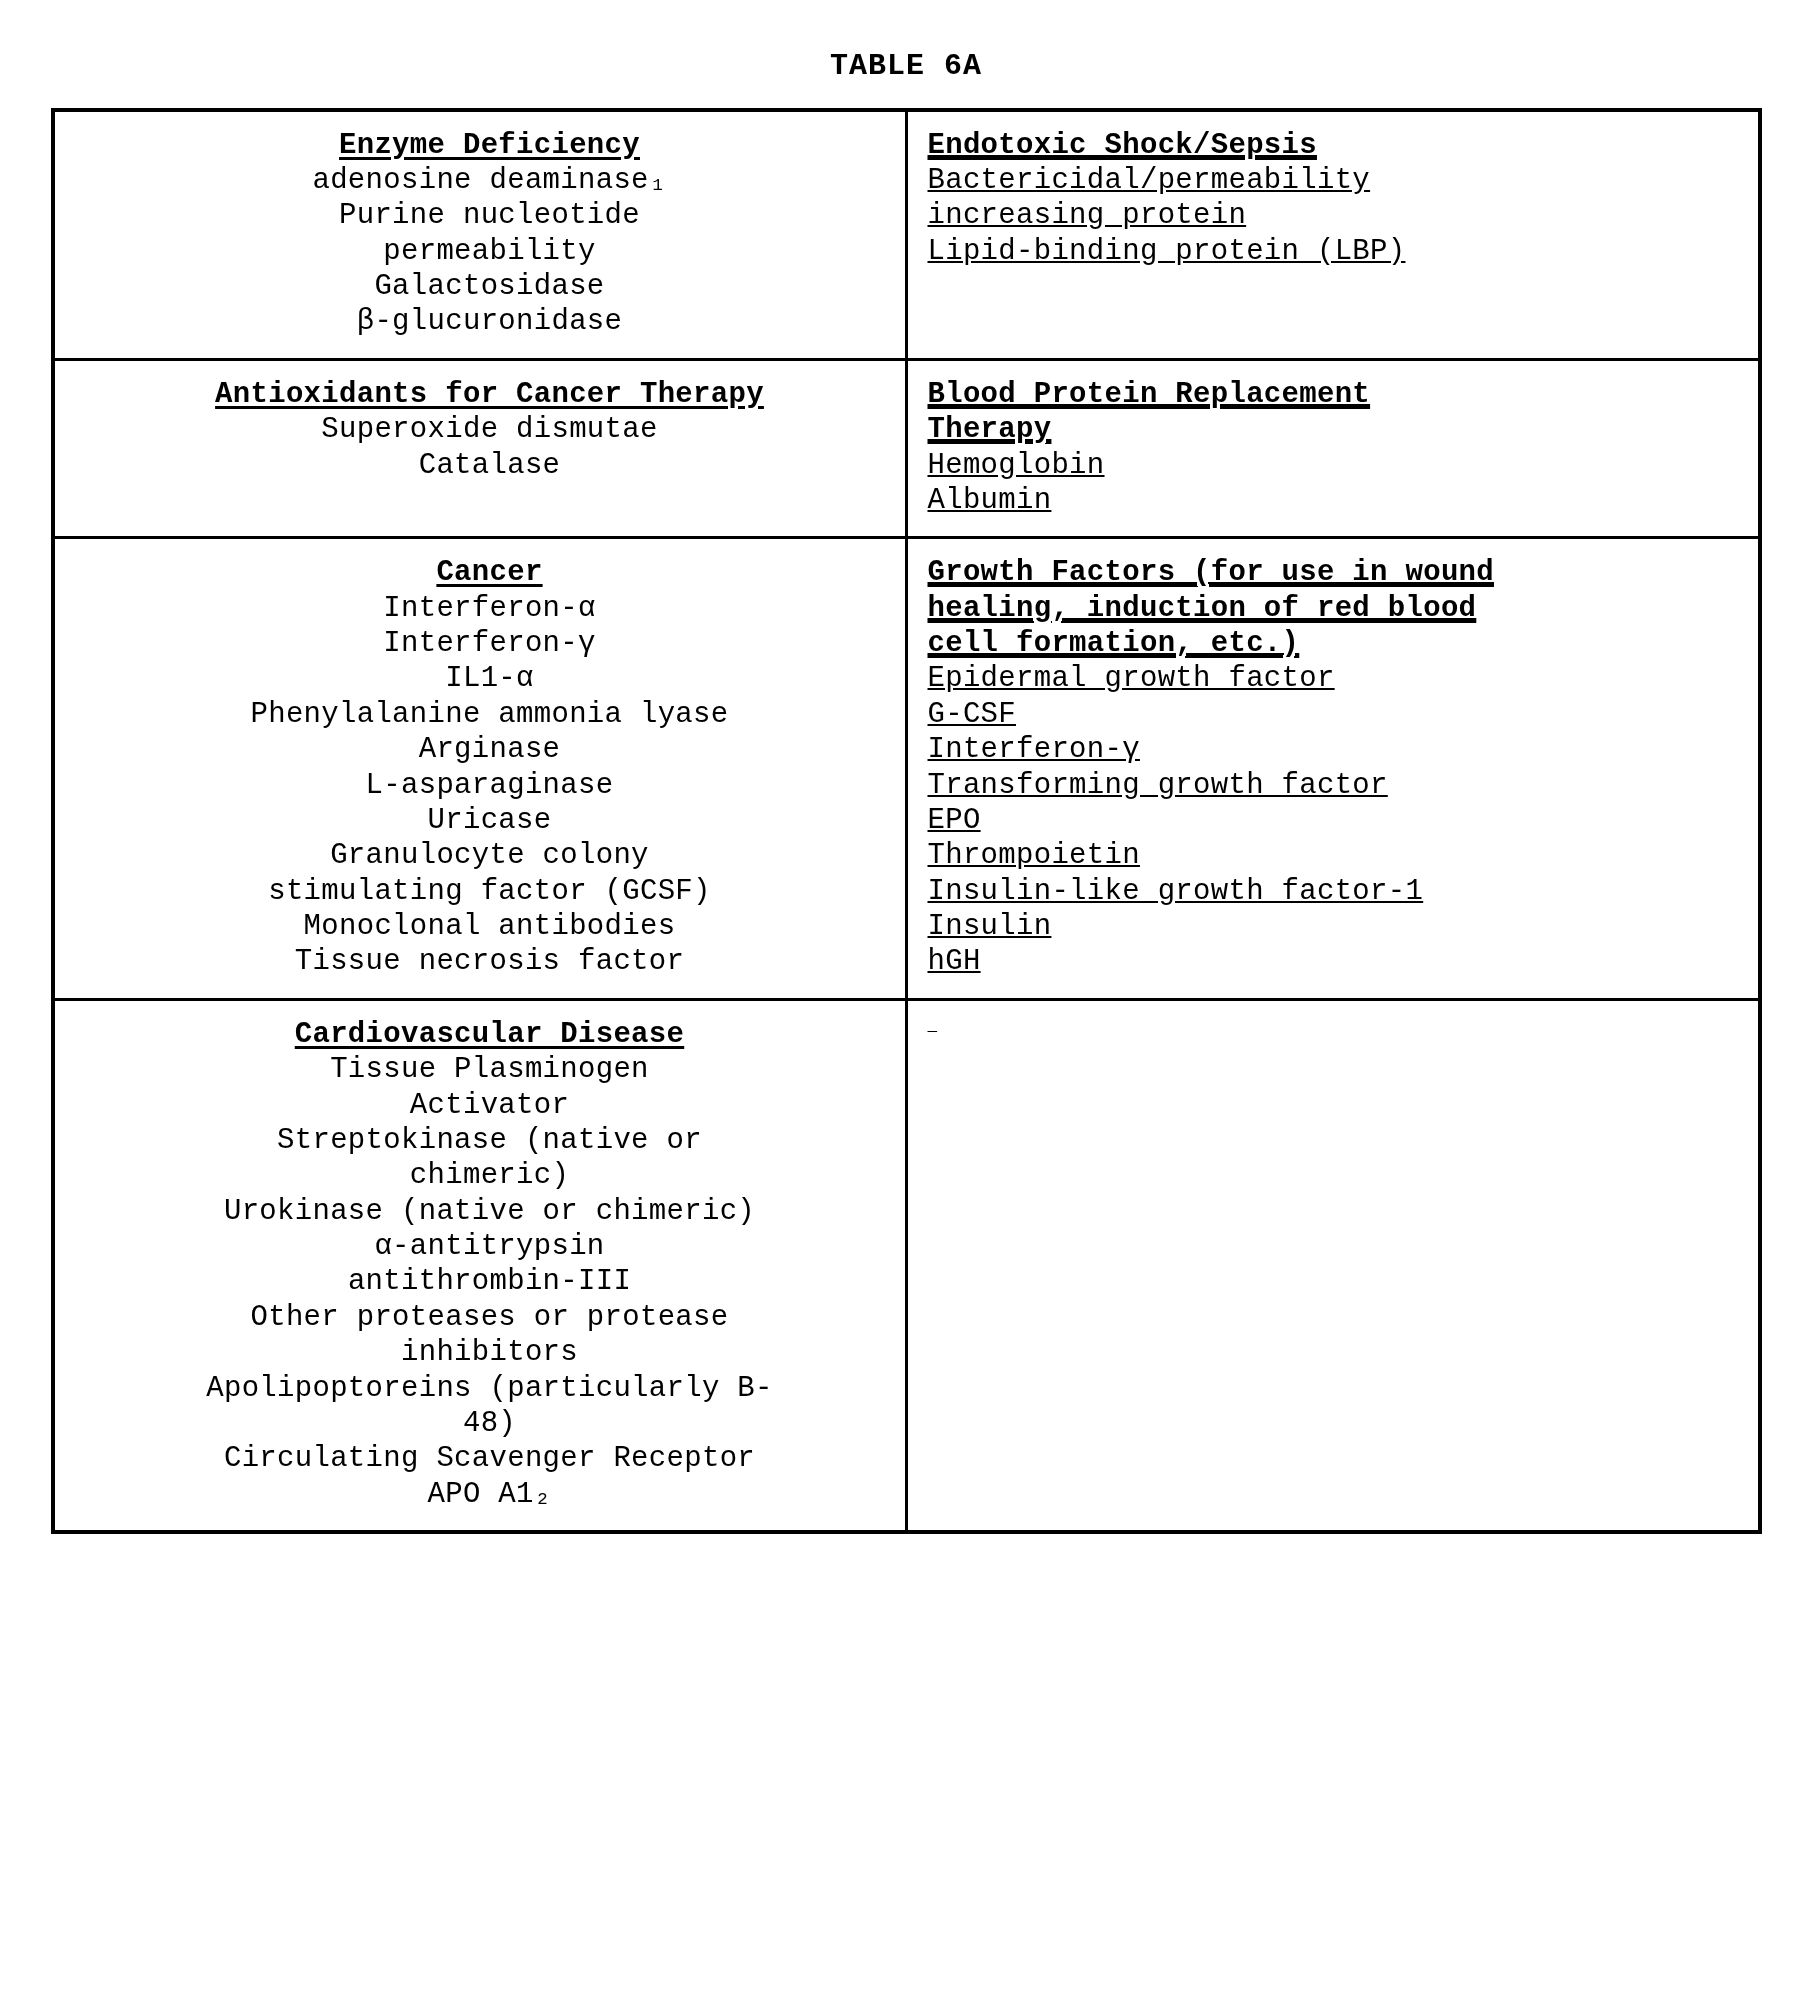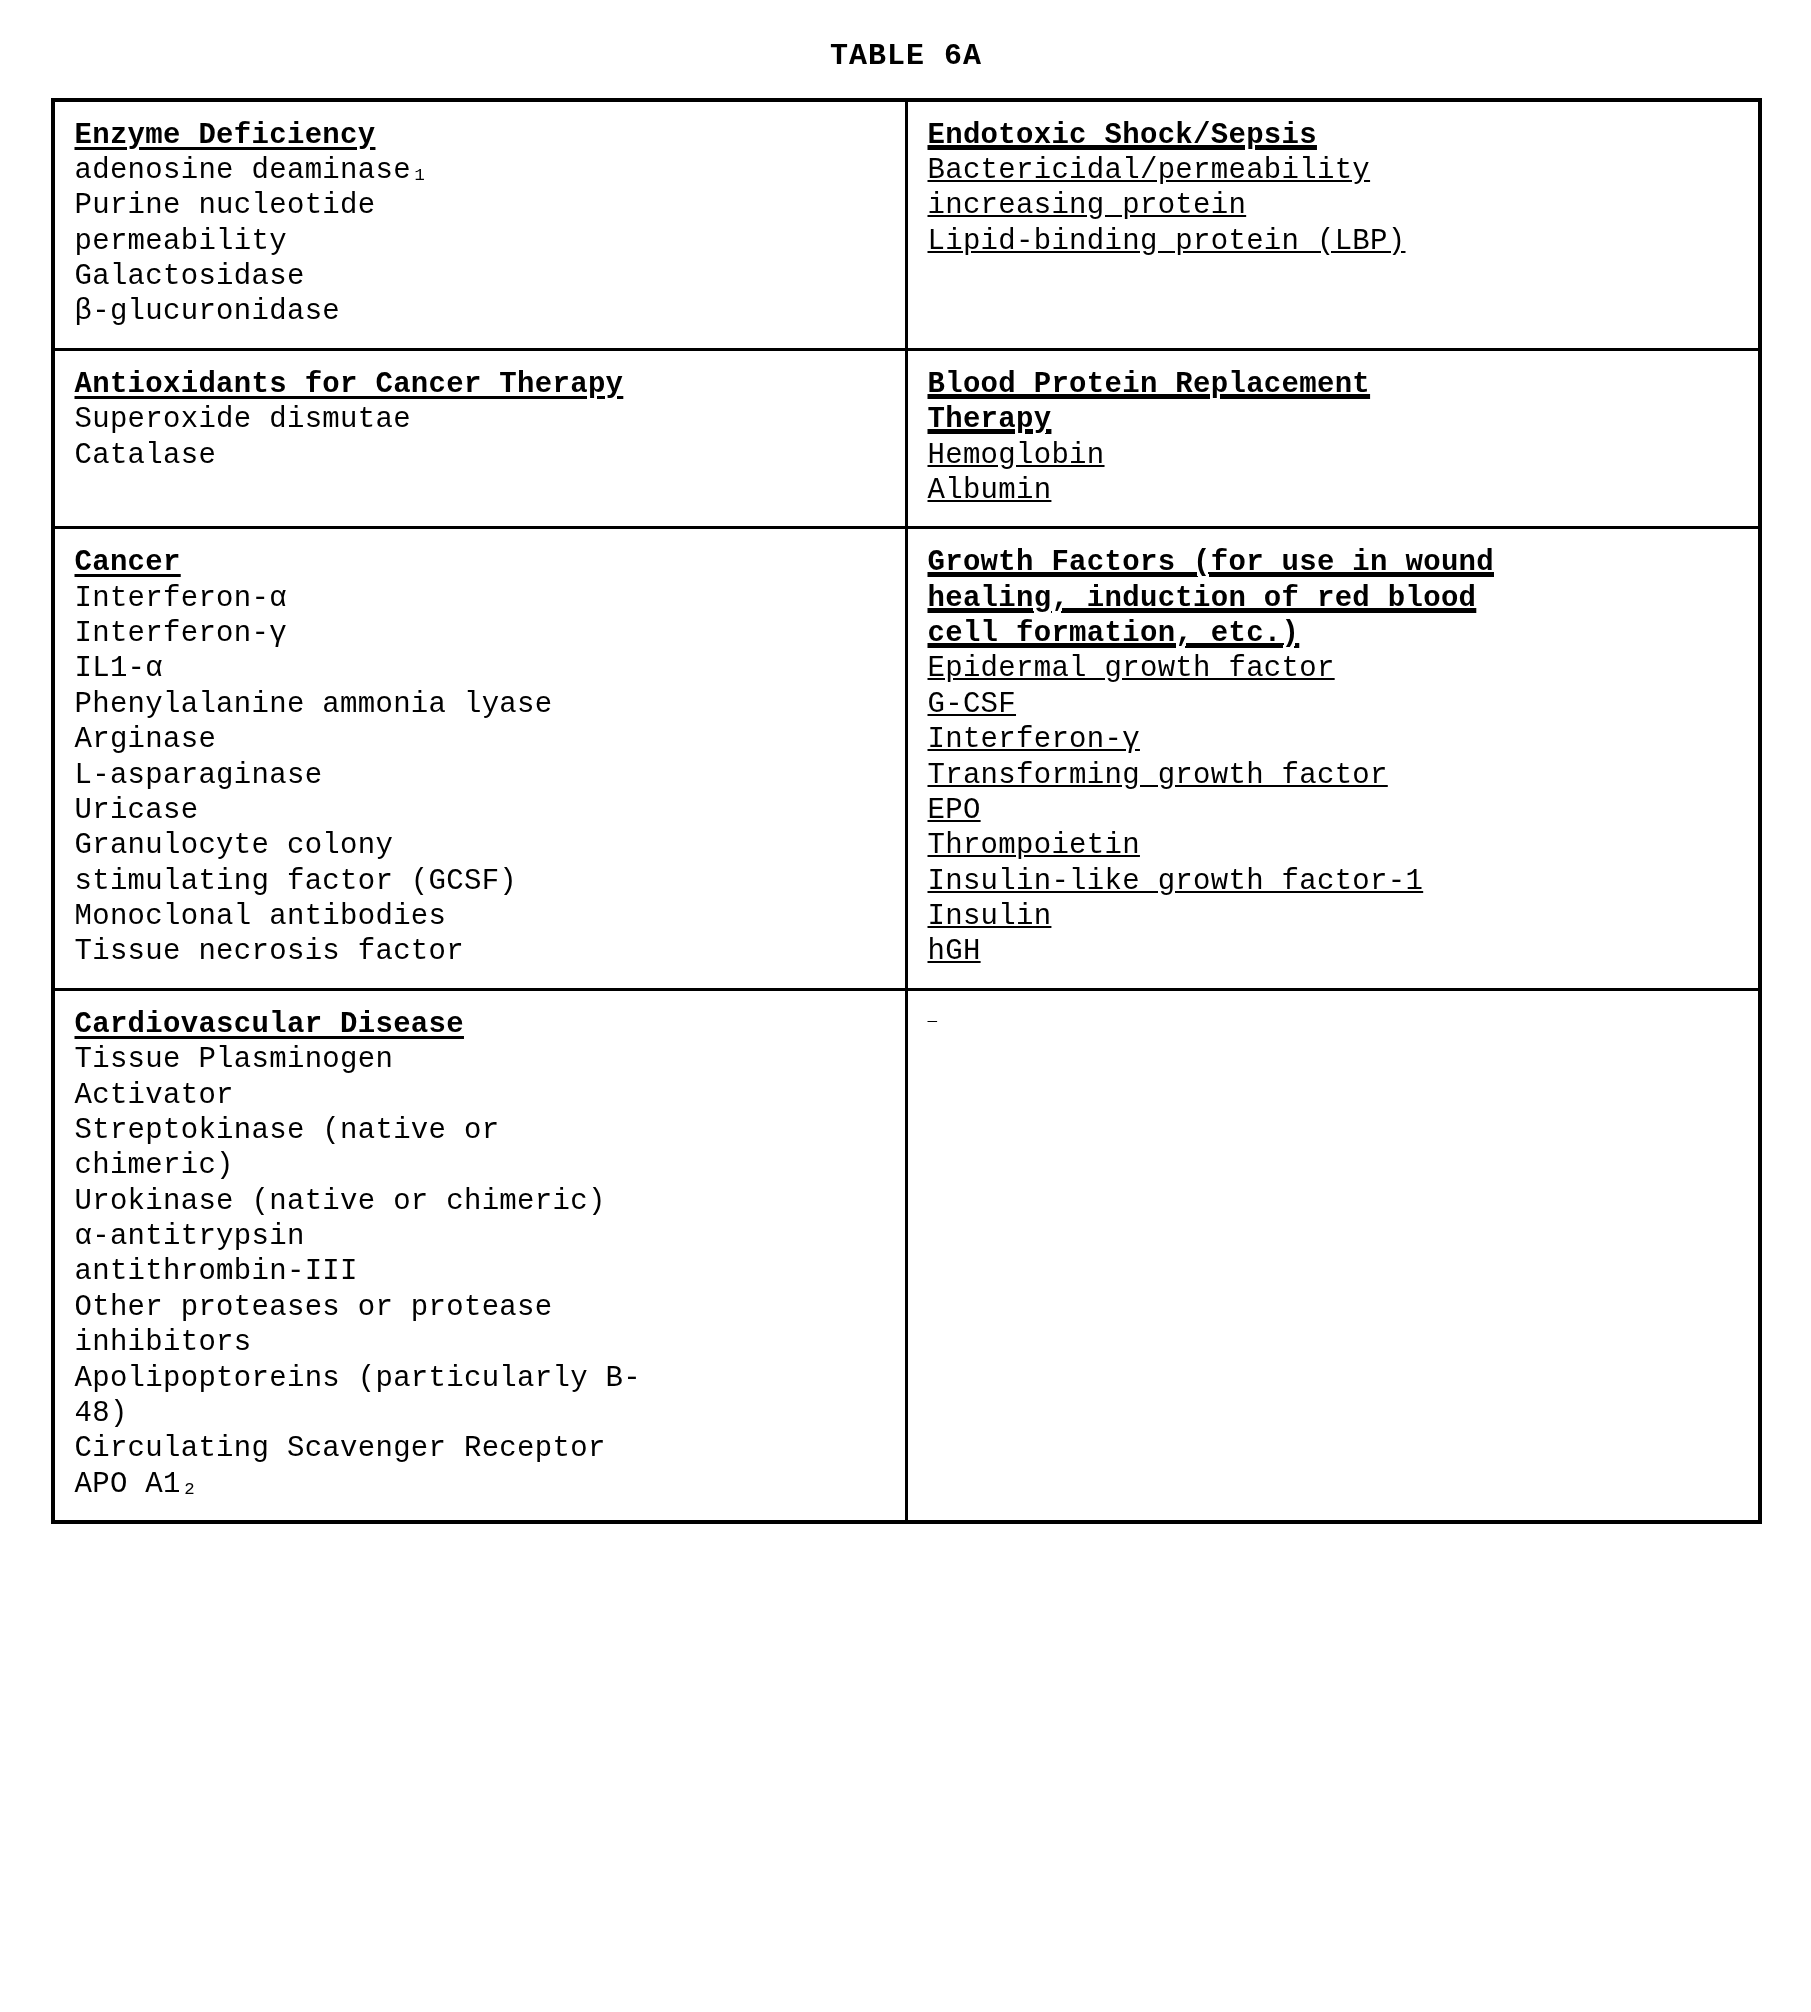--- a/index.html
+++ b/index.html
@@ -13,21 +13,21 @@
     font-family: "Liberation Mono", "DejaVu Sans Mono", monospace;
     color: #000000;
     -webkit-font-smoothing: none;
   }
 
   .page {
     position: relative;
     width: 1812px;
     height: 1518px;
     box-sizing: border-box;
-    padding: 4px;
+    padding: 14px;
   }
 
   
   .title-block {
     text-align: center;
     padding-top: 34px;
   }
   .table-number {
     font-family: "Liberation Mono", "DejaVu Sans Mono", monospace;
     font-size: 30px;
@@ -56,21 +56,21 @@
     width: 100%;
     border-collapse: collapse;
     table-layout: fixed;
     border: 4px solid #000;
   }
   table.main td {
     border: 3px solid #000;
     vertical-align: top;
     padding: 16px 0 18px 20px;
   }
-  td.col-left   { width: 50%; }
+  td.col-left   { width: 50%; text-align: center; }
   td.col-right  { width: 50%; text-decoration: underline; }
 
   
   td.footnote-cell {
     padding: 10px 0 12px 14px;
   }
 
   
   .cell-head {
     font-size: 29px;

